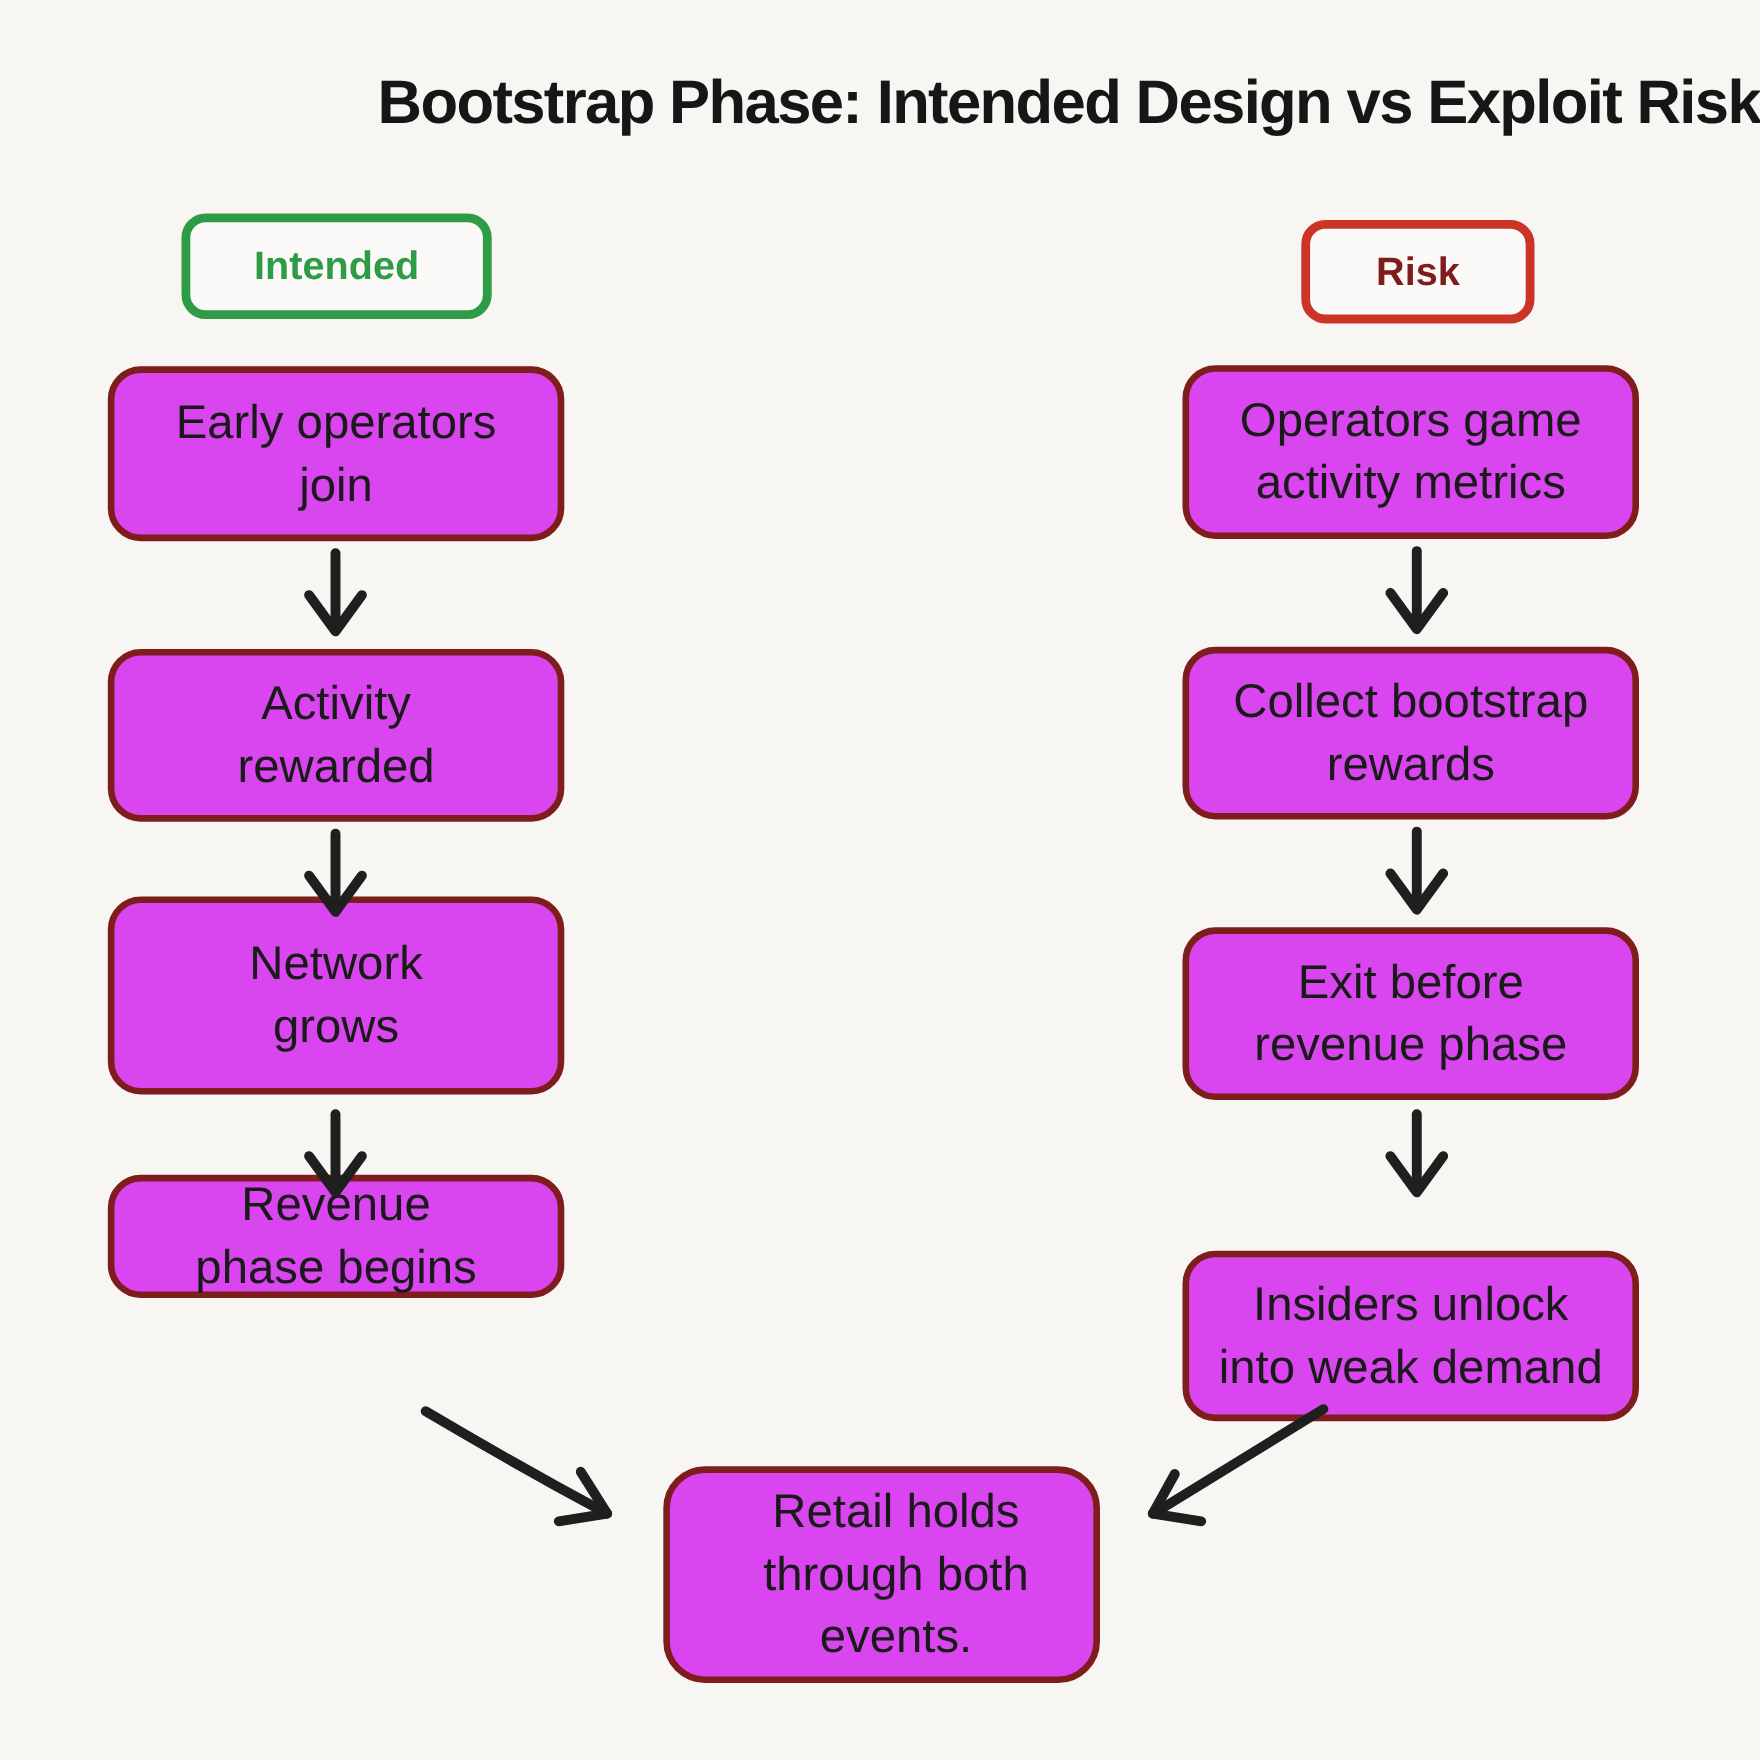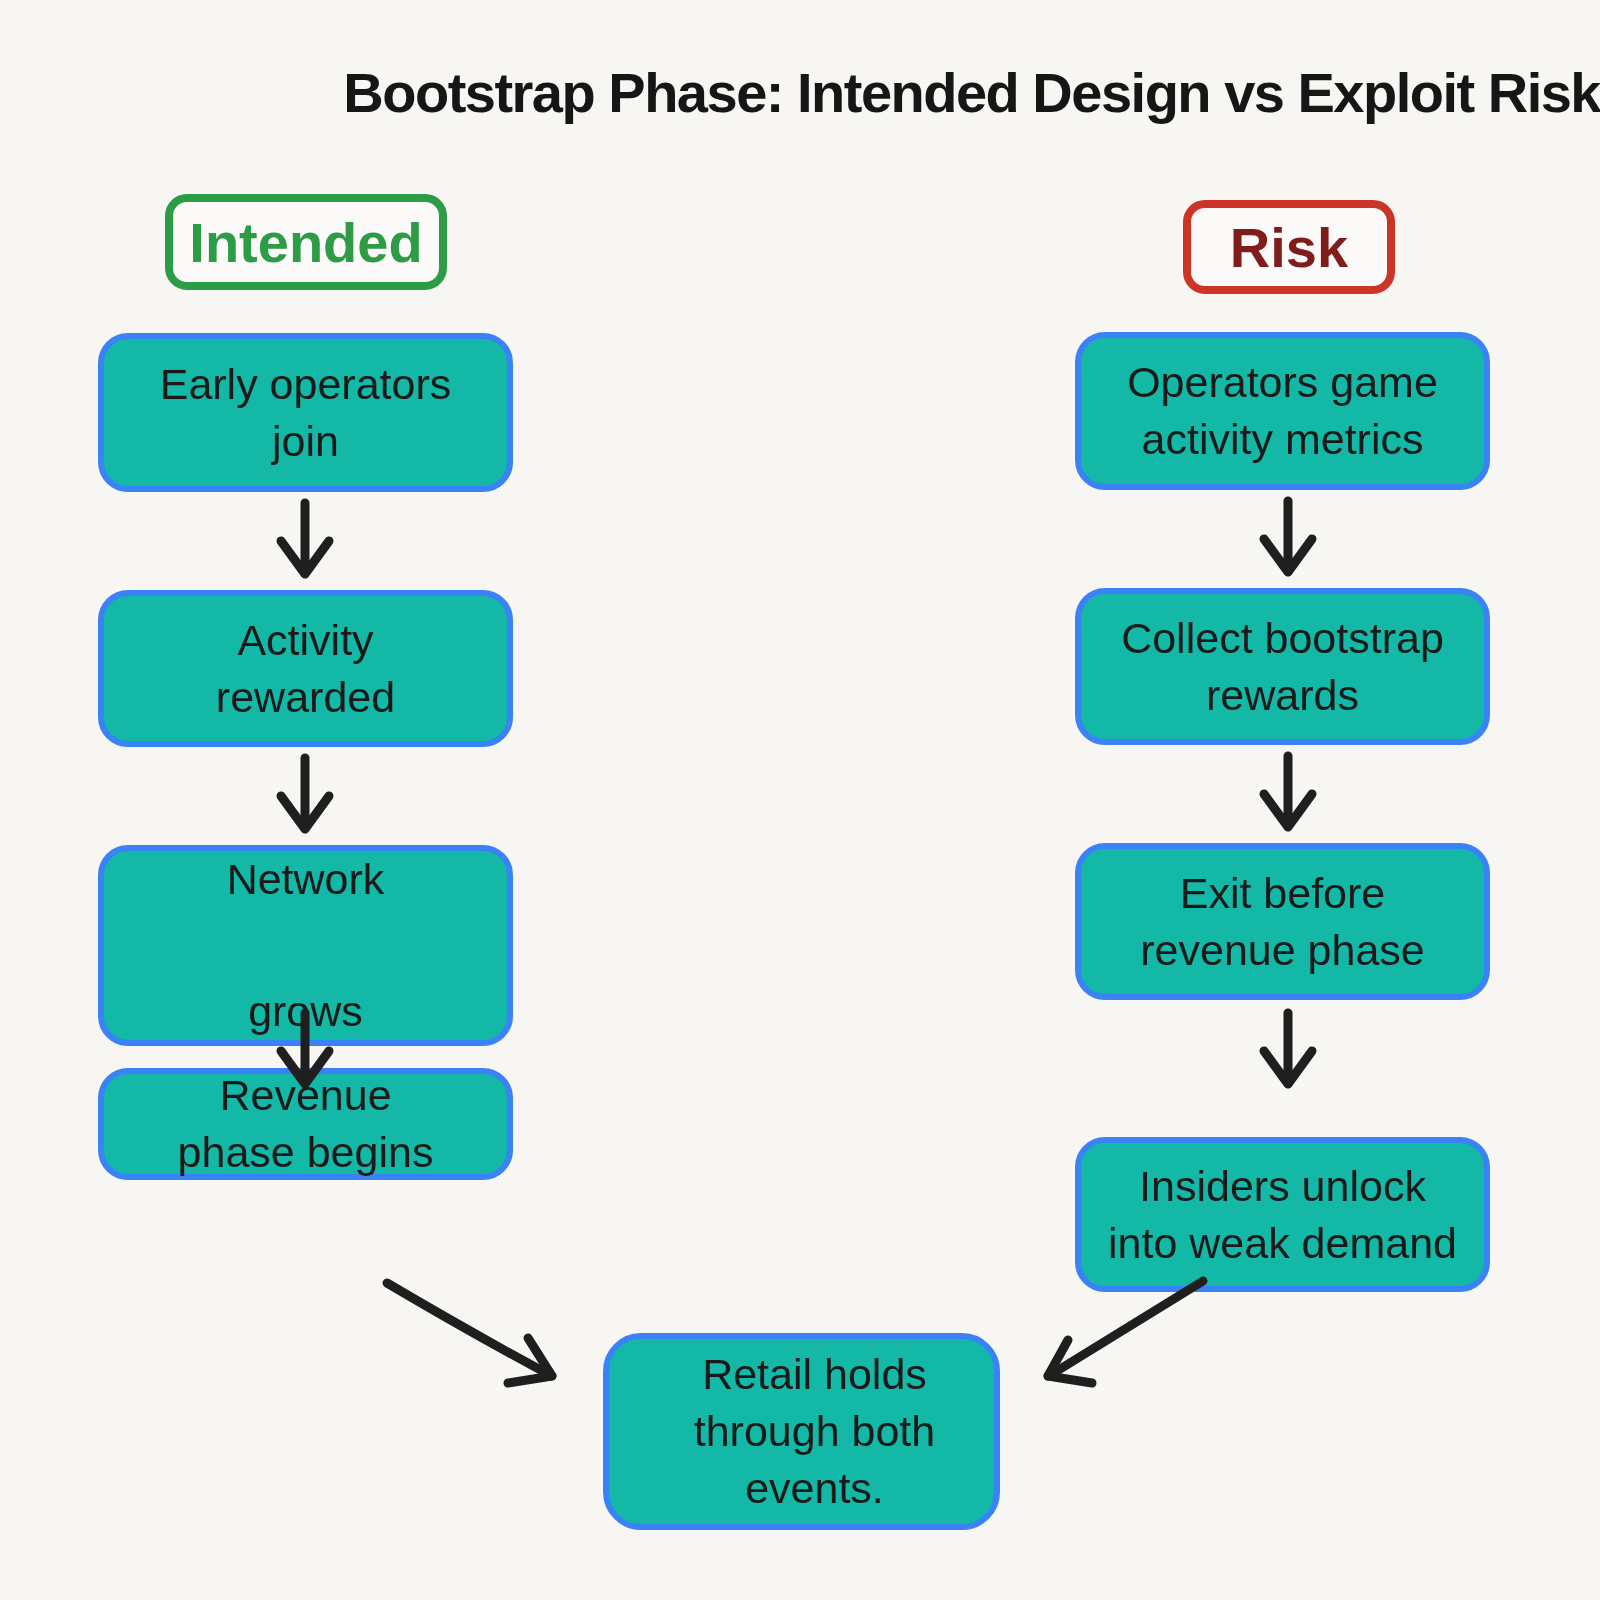--- a/index.html
+++ b/index.html
@@ -27,21 +27,21 @@
     font-weight: 700;
     letter-spacing: -1.5px;
     color: #161616;
   }
   .badge {
     position: absolute;
     display: flex;
     align-items: center;
     justify-content: center;
     font-weight: 700;
-    font-size: 56px;
+    font-size: 36px;
     border-radius: 22px;
     box-sizing: border-box;
     background: #fbfaf8;
   }
   .badge-intended {
     left: 165px;
     top: 194px;
     width: 282px;
     height: 96px;
     border: 8px solid #2e9c46;
@@ -55,35 +55,35 @@
     border: 8px solid #cd3428;
     color: #7f1d1d;
   }
   .node {
     position: absolute;
     display: flex;
     flex-direction: column;
     align-items: center;
     justify-content: center;
     text-align: center;
-    border: 6px solid #3b82f6;
+    border: 6px solid #7f1d1d;
     border-radius: 30px;
     font-size: 43px;
     line-height: 1.32;
     box-sizing: border-box;
     padding: 0 8px;
-    background: #14b8a6;
+    background: #d946ef;
     color: #1a1a1a;
   }
   .node span { display: block; }
   .col-left  { left: 98px;   width: 415px; }
   .col-right { left: 1075px; width: 415px; }
   .l1 { top: 333px;  height: 159px; }
   .l2 { top: 590px;  height: 157px; }
-  .l3 { top: 845px;  height: 201px; justify-content: space-between; }
+  .l3 { top: 815px;  height: 180px; }
   .l4 { top: 1068px; height: 112px; }
   .r1 { top: 332px;  height: 158px; }
   .r2 { top: 588px;  height: 157px; }
   .r3 { top: 843px;  height: 157px; }
   .r4 { top: 1102px; height: 155px; margin-top: 35px; }
   .node-outcome {
     left: 603px;
     top: 1333px;
     width: 397px;
     height: 197px;

